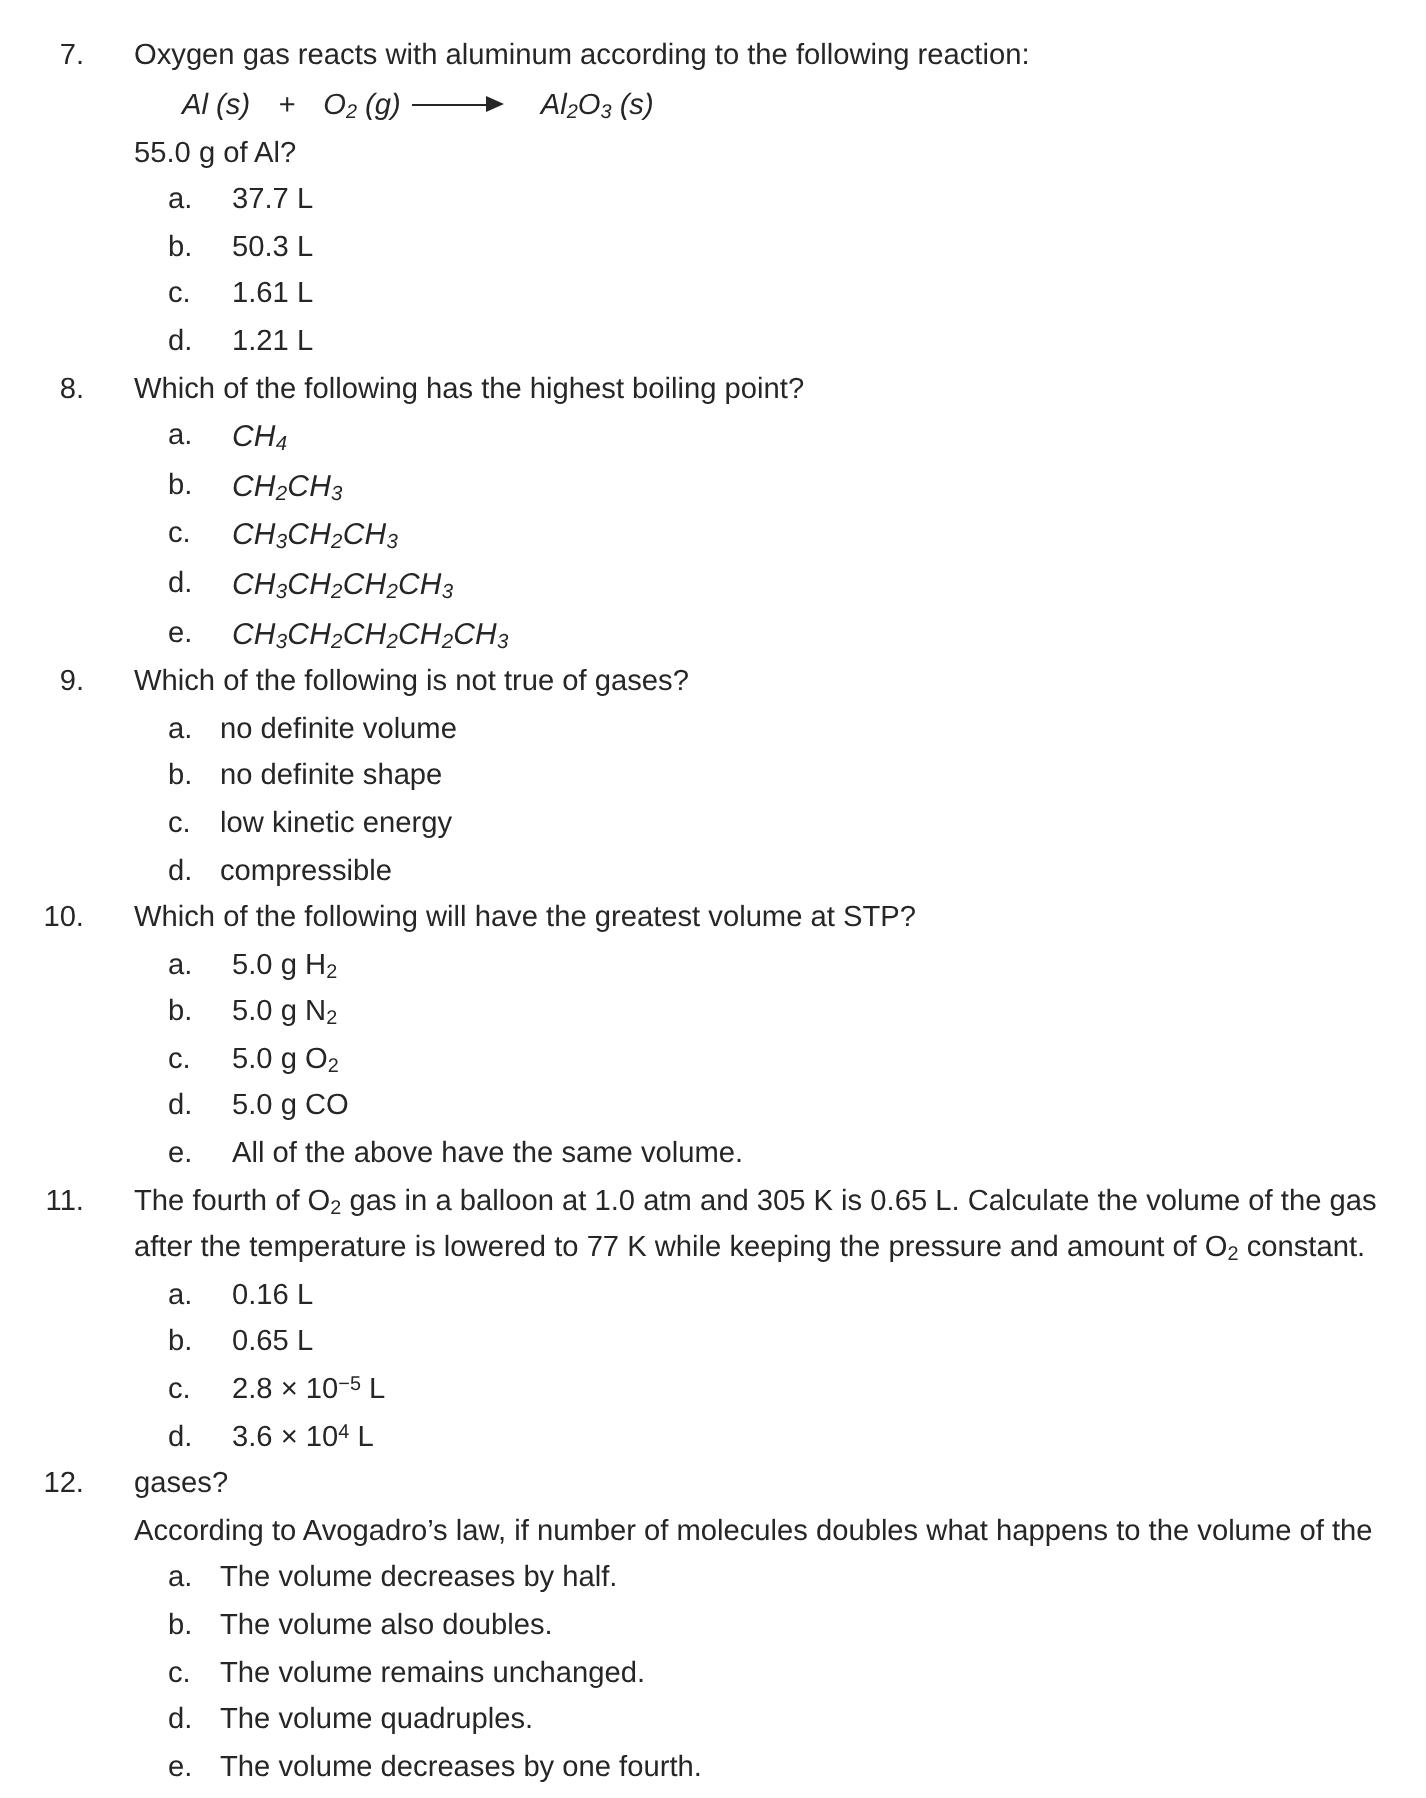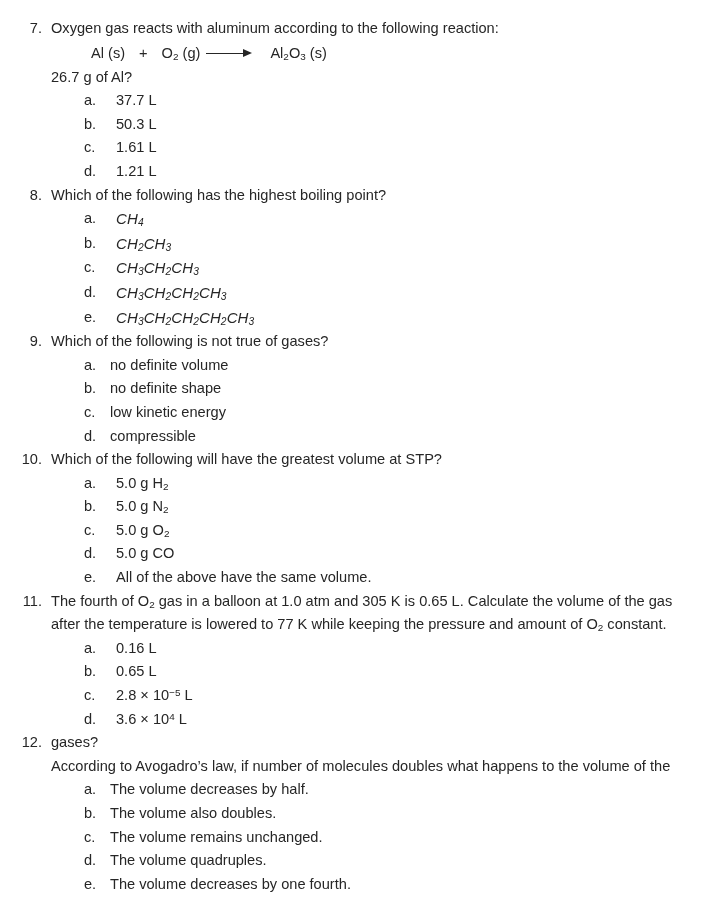--- a/index.html
+++ b/index.html
@@ -35,28 +35,29 @@
     padding-left: 45px;
   }
   .q-num {
     position: absolute;
     left: 0;
     top: 0;
     width: 36px;
     text-align: right;
     white-space: nowrap;
   }
-  .q-text { display: block; }
+  .q-text { display: block; margin-left: 16px; }
   .q-text.cont { display: block; }
 
   
   .eqline {
     padding-left: 85px;
     line-height: 25px;
     white-space: nowrap;
+    font-style: italic;
   }
   .eqline .sp { display: inline-block; width: 14px; }
   .arrow {
     display: inline-block;
     position: relative;
     width: 46px;
     height: 10px;
     margin: 0 4px -1px 6px;
   }
   .arrow .shaft {
@@ -128,21 +129,21 @@
     <div class="q-head">
       <span class="q-num">7.</span>
       <span class="q-text">Oxygen gas reacts with aluminum according to the following reaction:</span>
     </div>
 
     <div class="eqline">
       <span>Al (s)</span><span class="sp"></span><span>+</span><span class="sp"></span><span><span>O</span><sub>2</sub> <span>(g)</span></span><span class="arrow"><span class="shaft"></span><span class="head"></span></span><span class="sp"></span><span><span>Al</span><sub>2</sub><span>O</span><sub>3</sub> <span>(s)</span></span>
     </div>
 
     <div class="q-head">
-      <span class="q-text cont">26.7 g of Al?</span>
+      <span class="q-text cont">55.0 g of Al?</span>
     </div>
 
     <ul class="choices">
       <li class="choice"><span class="ltr">a.</span><span>37.7 L</span></li>
       <li class="choice"><span class="ltr">b.</span><span>50.3 L</span></li>
       <li class="choice"><span class="ltr">c.</span><span>1.61 L</span></li>
       <li class="choice"><span class="ltr">d.</span><span>1.21 L</span></li>
     </ul>
   </div>
 

